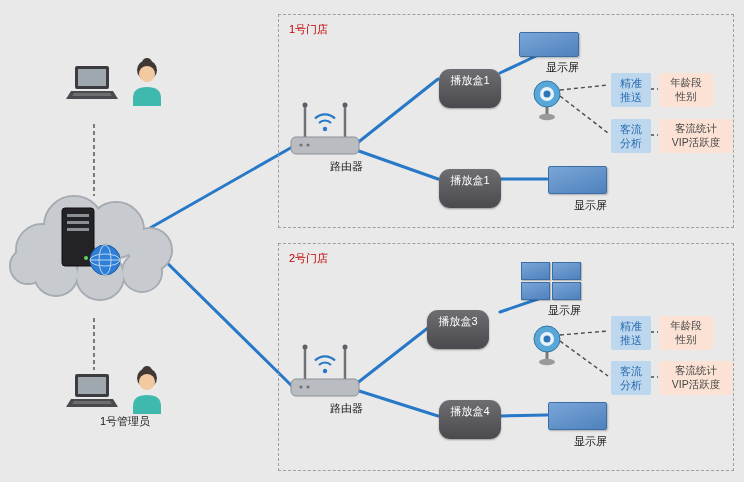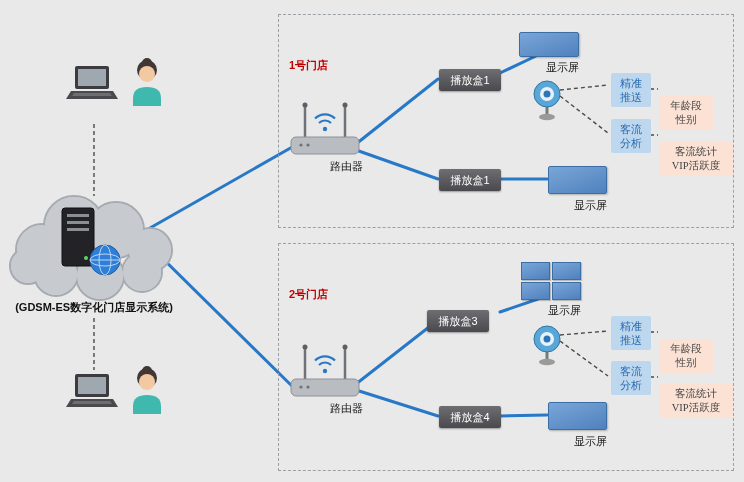--- a/index.html
+++ b/index.html
@@ -2,45 +2,45 @@
 <html><head>
 <meta charset="utf-8">
 <style>
   html,body{margin:0;padding:0;}
   .canvas{
     position:relative;width:744px;height:482px;background:#e9e9e9;
     font-family:"Liberation Sans",sans-serif;overflow:hidden;
   }
   .wires{position:absolute;left:0;top:0;}
   .store{position:absolute;border:1.5px dashed #9aa0a6;box-sizing:border-box;}
-  .store-title{position:absolute;left:10px;top:7px;color:#c00000;font-weight:bold;font-size:11px;margin-top:36px;}
+  .store-title{position:absolute;left:10px;top:7px;color:#c00000;font-weight:normal;font-size:11px;}
   .icon{position:absolute;}
   .playbox{
-    position:absolute;width:62px;height:22px;border-radius:2px;
+    position:absolute;width:62px;height:39px;border-radius:11px;
     background:linear-gradient(#6e6e72,#4a4a4e);
     color:#fff;font-size:11px;line-height:22px;text-align:center;
     box-shadow:0 1px 2px rgba(0,0,0,.35);
   }
   .display{
     position:absolute;background:linear-gradient(160deg,#7aa6d8,#4f81bd);
     border:1px solid #3a6ea5;border-radius:2px;box-shadow:1px 1px 2px rgba(0,0,0,.25);
     box-sizing:border-box;
   }
   .display-grid{position:absolute;display:grid;grid-template-columns:1fr 1fr;grid-template-rows:1fr 1fr;gap:2px;}
   .display-grid .tile{
     background:linear-gradient(160deg,#7aa6d8,#4f81bd);border:1px solid #3a6ea5;box-sizing:border-box;
     box-shadow:1px 1px 1px rgba(0,0,0,.2);
   }
   .node-label{position:absolute;font-size:11px;color:#1a1a1a;text-align:right;}
   .tag{
     position:absolute;height:34px;display:flex;align-items:center;justify-content:center;
-    text-align:center;font-size:11px;line-height:1.3;white-space:pre-line;border-radius:2px;font-family:Liberation Serif, serif;
+    text-align:center;font-size:11px;line-height:1.3;white-space:pre-line;border-radius:2px;
   }
   .tag-blue{background:#bdd7ee;color:#2b6cb0;}
-  .tag-peach{background:#fbe2d5;color:#454545;font-size:10.5px;margin-top:23px;}
+  .tag-peach{background:#fbe2d5;color:#454545;font-size:10.5px;}
   .system-label{position:absolute;font-weight:bold;font-size:11px;color:#111;text-align:center;white-space:nowrap;}
 </style>
 </head>
 <body>
 
 <div class="canvas">
 
   <svg class="wires" width="744" height="482" viewBox="0 0 744 482">
     <g stroke="#2878c8" stroke-width="3" fill="none" stroke-linecap="round">
       <path d="M150,228 L294,146"></path>
@@ -109,34 +109,34 @@
       <rect x="63" y="40" width="22" height="3" fill="#8a8f94"></rect>
       <circle cx="82" cy="70" r="2" fill="#5fd35f"></circle>
     </g>
     <g>
       <circle cx="101" cy="72" r="15" fill="#2f7ed8" stroke="#1d5a9e"></circle>
       <ellipse cx="101" cy="72" rx="15" ry="6" fill="none" stroke="#bcd6f0" stroke-width="1"></ellipse>
       <ellipse cx="101" cy="72" rx="6" ry="15" fill="none" stroke="#bcd6f0" stroke-width="1"></ellipse>
       <line x1="86" y1="72" x2="116" y2="72" stroke="#bcd6f0" stroke-width="1"></line>
     </g>
   </svg>
-  <div class="system-label" style="left:0;top:300px;width:188px">(GDSM-ES数字化门店显示系统)</div>
 
   <svg class="icon" style="left:66px;top:372px" width="52" height="40" viewBox="0 0 52 40">
     <rect x="9" y="2" width="34" height="23" rx="2" fill="#3c3c40"></rect>
     <rect x="12" y="5" width="28" height="17" fill="#9fa8ae"></rect>
     <path d="M5,27 L47,27 L52,35 L0,35 Z" fill="#4a4a4e"></path>
     <path d="M8,29 L44,29 L46,32 L6,32 Z" fill="#6e6e72"></path>
   </svg>
   <svg class="icon" style="left:128px;top:364px" width="38" height="50" viewBox="0 0 38 50">
     <circle cx="19" cy="7" r="5" fill="#413734"></circle>
     <circle cx="19" cy="14" r="10" fill="#413734"></circle>
     <circle cx="19" cy="18" r="8" fill="#f3c9a2"></circle>
     <path d="M5,50 L5,42 Q5,31 19,31 Q33,31 33,42 L33,50 Z" fill="#3fb8ae"></path>
   </svg>
+  <div class="node-label" style="left:50px;top:414px;width:100px">1号管理员</div>
 
   <div class="store" style="left:278px;top:14px;width:456px;height:214px">
     <div class="store-title">1号门店</div>
 
     <div class="display" style="left:240px;top:17px;width:60px;height:25px"></div>
     <div class="node-label" style="left:240px;top:45px;width:60px">显示屏</div>
 
     <div class="playbox" style="left:160px;top:54px">播放盒1</div>
 
     <svg class="icon" style="left:251px;top:62px" width="34" height="46" viewBox="0 0 34 46">
@@ -216,18 +216,18 @@
         <circle cx="38" cy="34" r="2.2" fill="#2878c8"></circle>
         <path d="M32,28 A8.5,8.5 0 0 1 44,28" fill="none" stroke="#2878c8" stroke-width="2.2"></path>
         <path d="M28,23.5 A14,14 0 0 1 48,23.5" fill="none" stroke="#2878c8" stroke-width="2.2"></path>
       </g>
       <rect x="4" y="42" width="68" height="17" rx="5" fill="#b9bcc1" stroke="#8d9196"></rect>
       <circle cx="14" cy="50" r="1.6" fill="#6f7377"></circle>
       <circle cx="21" cy="50" r="1.6" fill="#6f7377"></circle>
     </svg>
     <div class="node-label" style="left:8px;top:157px;width:76px">路由器</div>
 
-    <div class="playbox" style="left:160px;top:162px">播放盒4</div>
+    <div class="playbox" style="left:160px;top:156px">播放盒4</div>
     <div class="display" style="left:269px;top:158px;width:59px;height:28px"></div>
     <div class="node-label" style="left:269px;top:190px;width:59px">显示屏</div>
   </div>
 
 </div>
 
 </body></html>

